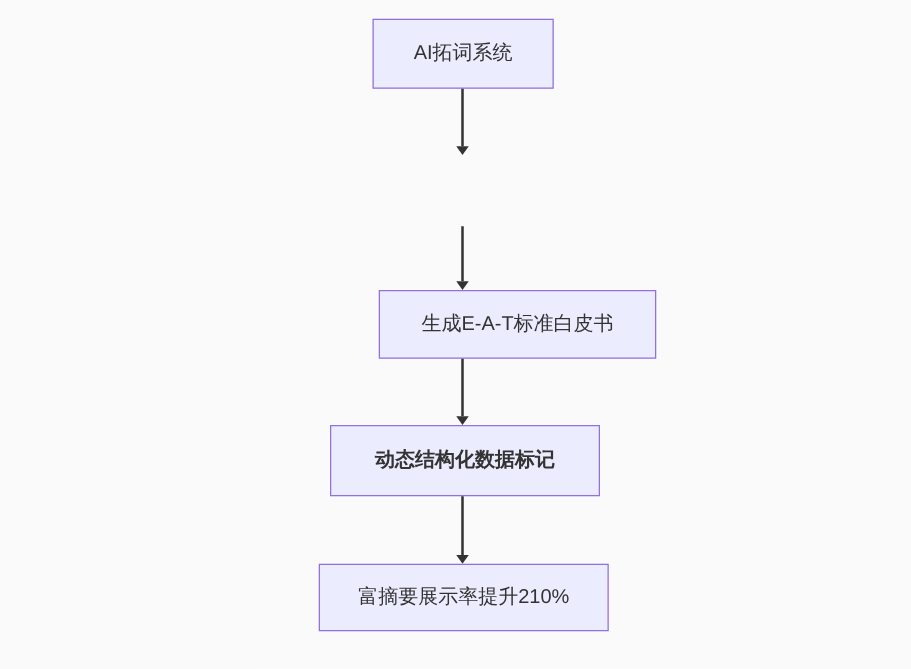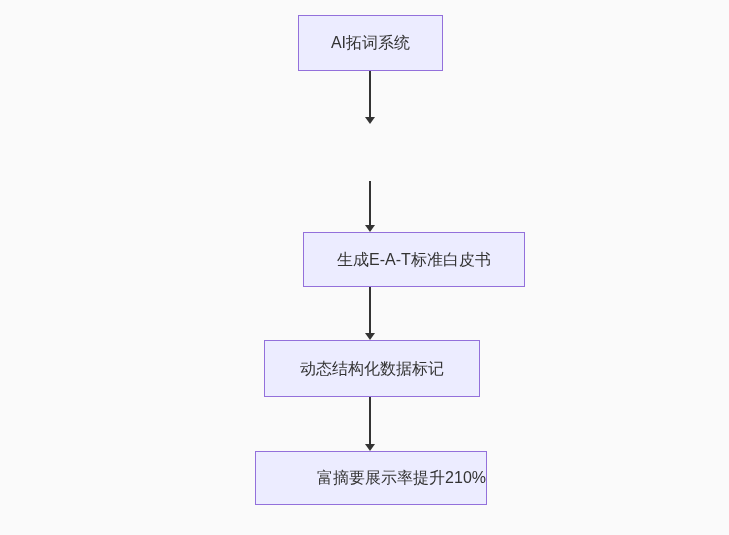--- a/index.html
+++ b/index.html
@@ -26,22 +26,22 @@
     line-height: 1.2;
     display: flex;
     align-items: center;
     justify-content: center;
     text-align: center;
     white-space: nowrap;
   }
   #node-1 { left: 298px; top: 15px;  width: 145px; height: 56px; }
   #node-2 { left: 275px; top: 124px; width: 180px; height: 57px; }
   #node-3 { left: 261px; top: 232px; width: 222px; height: 55px; margin-left: 42px; }
-  #node-4 { left: 264px; top: 340px; width: 216px; height: 57px; }
-  #node-5 { left: 255px; top: 451px; width: 232px; height: 54px; justify-content: flex-end; }
+  #node-4 { left: 264px; top: 340px; width: 216px; height: 57px; font-weight: bold; }
+  #node-5 { left: 255px; top: 451px; width: 232px; height: 54px; }
 
   .edge {
     position: absolute;
     left: 369px;
     width: 2px;
     background: #333333;
   }
   #edge-1 { top: 71px;  height: 46px; }
   #edge-2 { top: 181px; height: 44px; }
   #edge-3 { top: 287px; height: 46px; }

